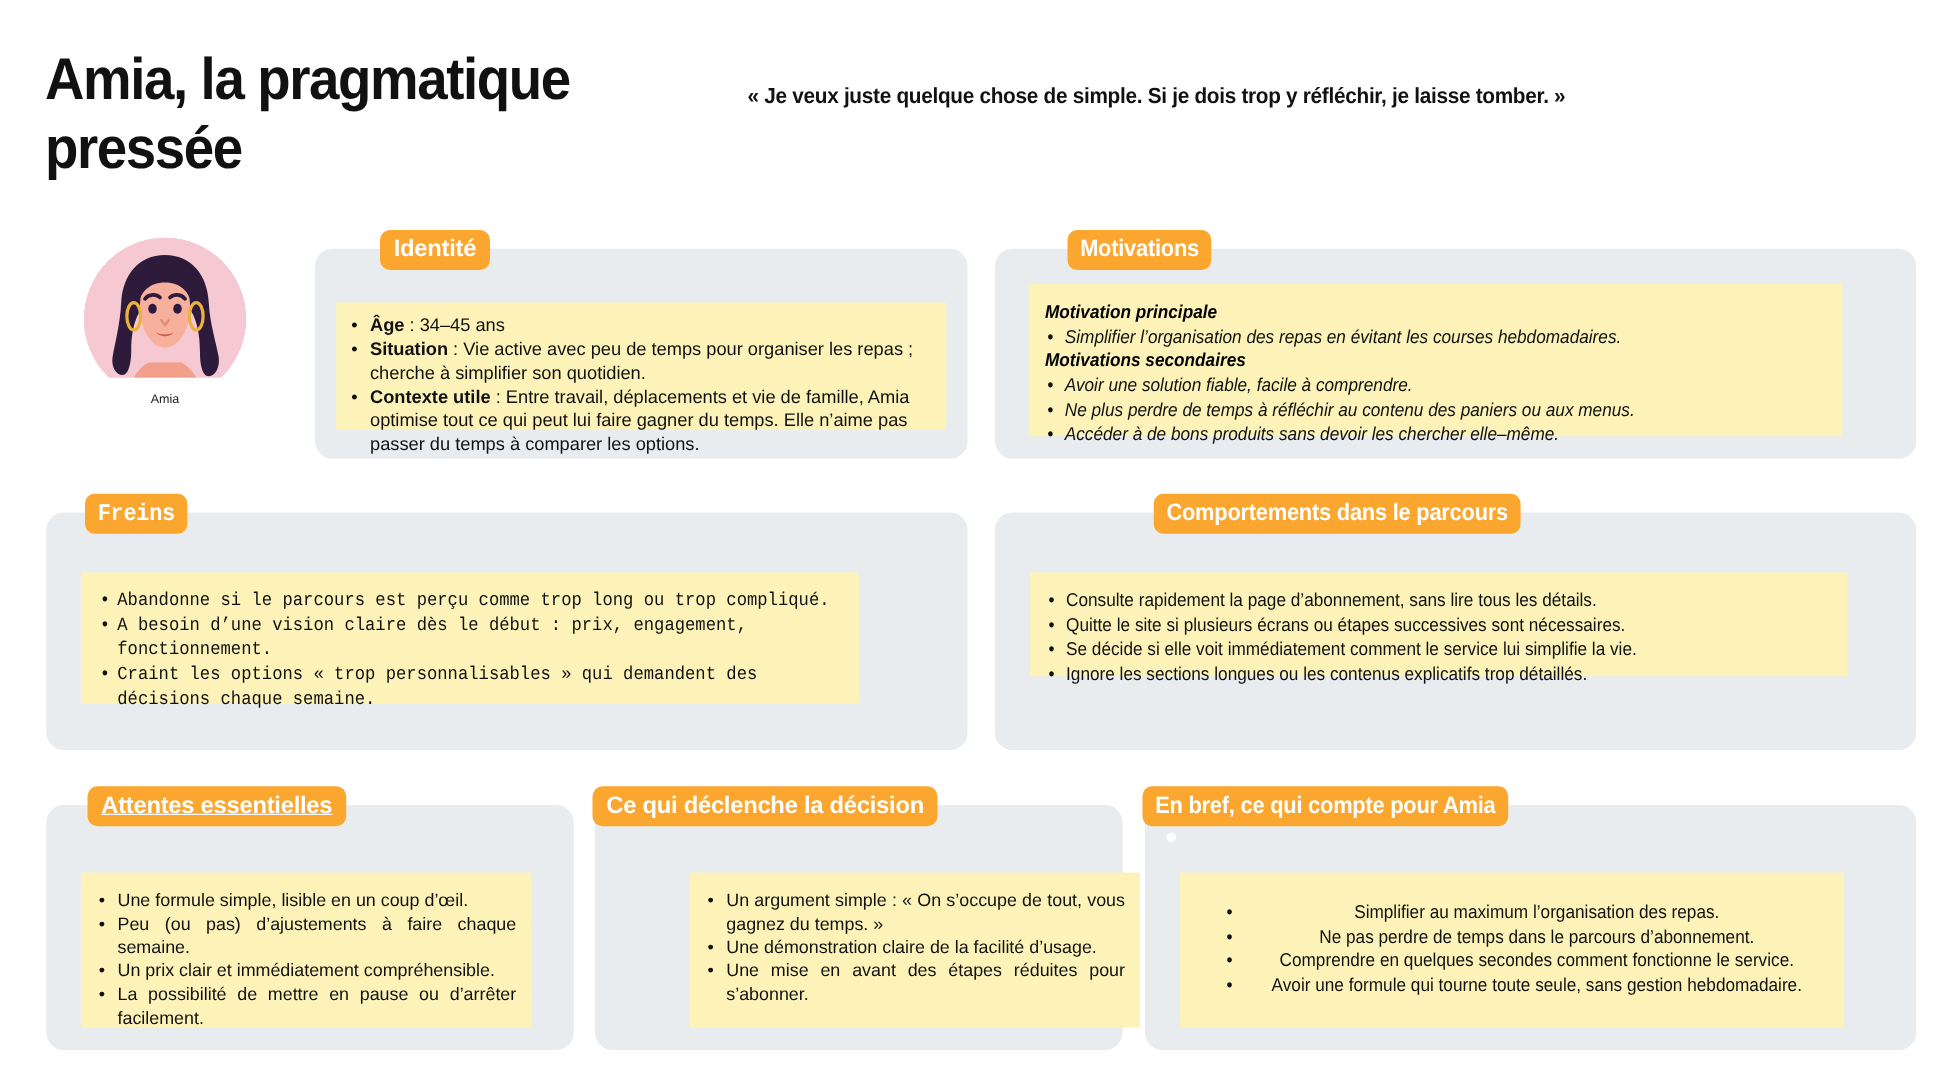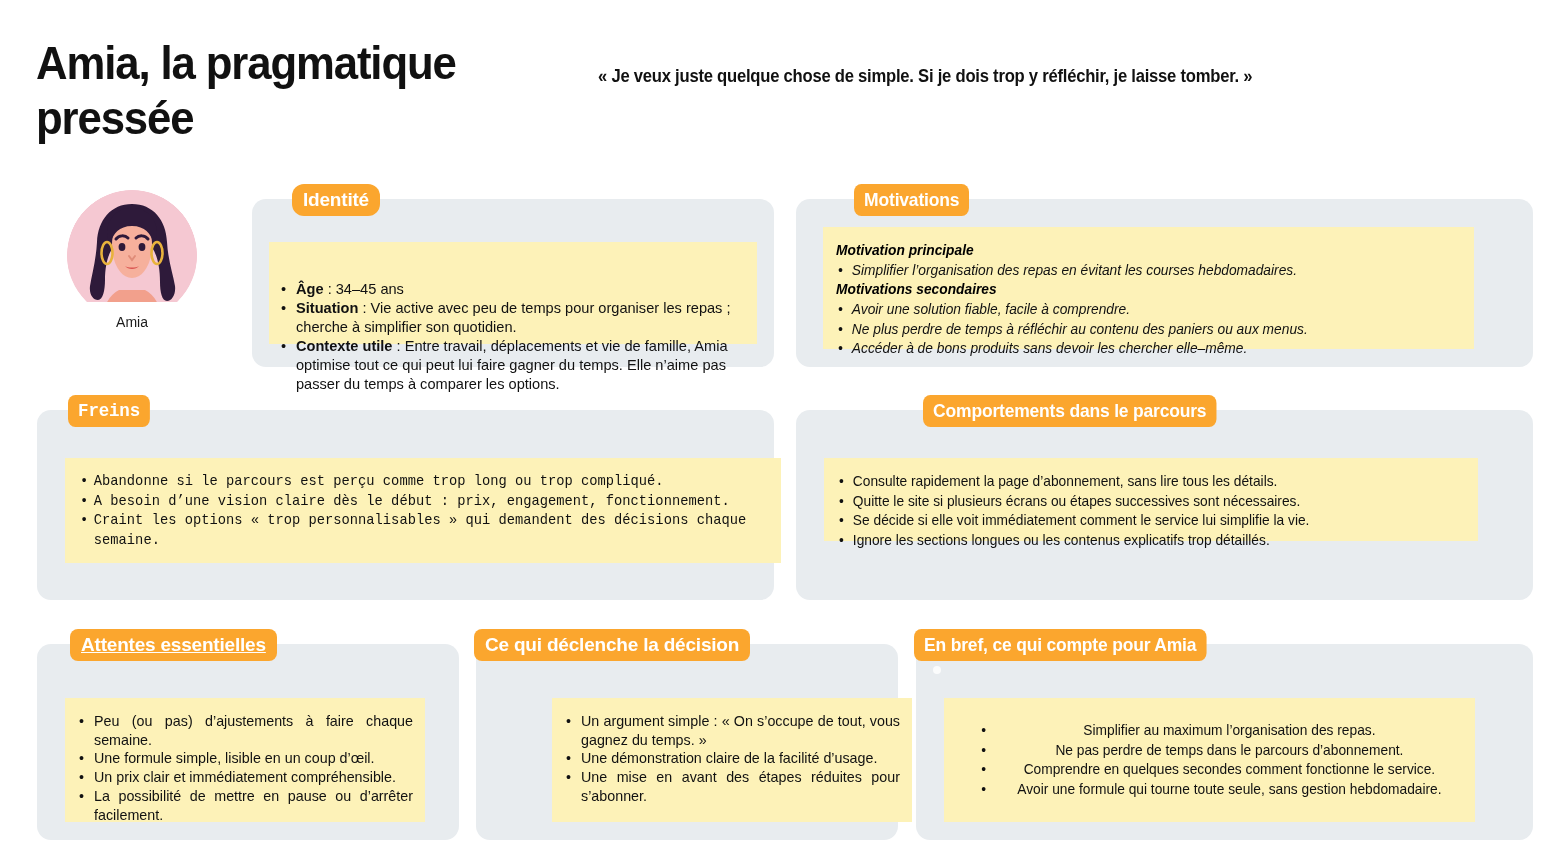--- a/index.html
+++ b/index.html
@@ -31,21 +31,21 @@
   .avatar {
     width: 130px; height: 112px; position: relative;
     border-radius: 65px 65px 0 0; overflow: hidden;
   }
   .avatar .circ {
     position: absolute; left: 0; top: 0; width: 130px; height: 130px;
     border-radius: 50%; background: #F5C8D2; overflow: hidden;
   }
   .avatar-label {
     margin-top: 12px; text-align: center;
-    font-size: 14px; color: #1b1b1b;
+    font-size: 10px; color: #1b1b1b;
   }
 
   
   .card {
     position: absolute;
     background: #E8ECEF;
     border-radius: 14px;
   }
   .badge {
     position: absolute;
@@ -71,21 +71,21 @@
     position: relative;
     padding-left: 17px;
     color: #111111;
   }
   .panel li::before {
     content: "\2022";
     position: absolute; left: 2px; top: 0;
     font-size: 1em; line-height: inherit;
   }
 
-  .t-std { font-size: 14.6px; line-height: 1.30; margin-top: 28px; }
+  .t-std { font-size: 14.6px; line-height: 1.30; }
   .t-cond { font-size: 14.8px; line-height: 1.33; transform: scaleX(0.93); transform-origin: left top; width: 107.5%; }
   .t-just { font-size: 14.3px; line-height: 1.31; text-align: justify; }
 
   .stray-bullet {
     position: absolute; left: 933px; top: 666px;
     width: 8px; height: 8px; border-radius: 50%;
     background: #fbfcfc; z-index: 4;
   }
   .hdr-strong { font-weight: bold; }
 </style>
@@ -115,21 +115,21 @@
           <path d="M58 76 C61 80 69 80 72 76 C69 78 61 78 58 76 Z" fill="#D9534F"></path>
           <ellipse cx="40" cy="63" rx="5.5" ry="11" fill="none" stroke="#E8B23C" stroke-width="2.6"></ellipse>
           <ellipse cx="90" cy="63" rx="5.5" ry="11" fill="none" stroke="#E8B23C" stroke-width="2.6"></ellipse>
         </svg>
       </div>
     </div>
     <div class="avatar-label">Amia</div>
   </div>
 
   <div class="card" style="left:252px; top:199px; width:522px; height:168px;">
-    <div class="badge" style="left:40px; top:-15px;border-radius:12px;">Identité</div>
+    <div class="badge" style="left:52px; top:-15px;">Identité</div>
     <div class="panel" style="left:17px; top:43px; width:488px; height:102px;">
       <ul class="t-std" style="padding:10px 12px 0 10px;">
         <li><span class="hdr-strong">Âge</span><span> : 34–45 ans</span></li>
         <li><span class="hdr-strong">Situation</span><span> : Vie active avec peu de temps pour organiser les repas ; cherche à simplifier son quotidien.</span></li>
         <li><span class="hdr-strong">Contexte utile</span><span> : Entre travail, déplacements et vie de famille, Amia optimise tout ce qui peut lui faire gagner du temps. Elle n’aime pas passer du temps à comparer les options.</span></li>
       </ul>
     </div>
   </div>
 
   <div class="card" style="left:796px; top:199px; width:737px; height:168px;">
@@ -145,21 +145,21 @@
           <li>Avoir une solution fiable, facile à comprendre.</li>
           <li>Ne plus perdre de temps à réfléchir au contenu des paniers ou aux menus.</li>
           <li>Accéder à de bons produits sans devoir les chercher elle–même.</li>
         </ul>
       </div>
     </div>
   </div>
 
   <div class="card" style="left:37px; top:410px; width:737px; height:190px;font-family:Liberation Mono, monospace;">
     <div class="badge cond" style="left:31px; top:-15px;">Freins</div>
-    <div class="panel" style="left:28px; top:48px; width:716px; height:105px;">
+    <div class="panel" style="left:28px; top:48px; width:622px; height:105px;">
       <ul class="t-cond" style="padding:14px 12px 0 14px;">
         <li>Abandonne si le parcours est perçu comme trop long ou trop compliqué.</li>
         <li>A besoin d’une vision claire dès le début : prix, engagement, fonctionnement.</li>
         <li>Craint les options « trop personnalisables » qui demandent des décisions chaque semaine.</li>
       </ul>
     </div>
   </div>
 
   <div class="card" style="left:796px; top:410px; width:737px; height:190px;">
     <div class="badge cond" style="left:127px; top:-15px;">Comportements dans le parcours</div>
@@ -170,22 +170,22 @@
         <li>Se décide si elle voit immédiatement comment le service lui simplifie la vie.</li>
         <li>Ignore les sections longues ou les contenus explicatifs trop détaillés.</li>
       </ul>
     </div>
   </div>
 
   <div class="card" style="left:37px; top:644px; width:422px; height:196px;">
     <div class="badge" style="left:33px; top:-15px;text-decoration:underline;">Attentes essentielles</div>
     <div class="panel" style="left:28px; top:54px; width:360px; height:124px;">
       <ul class="t-just" style="padding:14px 12px 0 12px;">
+        <li>Une formule simple, lisible en un coup d’œil.</li>
         <li>Peu (ou pas) d’ajustements à faire chaque semaine.</li>
-        <li>Une formule simple, lisible en un coup d’œil.</li>
         <li>Un prix clair et immédiatement compréhensible.</li>
         <li>La possibilité de mettre en pause ou d’arrêter facilement.</li>
       </ul>
     </div>
   </div>
 
   <div class="card" style="left:476px; top:644px; width:422px; height:196px;">
     <div class="badge" style="left:-2px; top:-15px;">Ce qui déclenche la décision</div>
     <div class="panel" style="left:28px; top:54px; width:360px; height:124px;margin-left:48px;">
       <ul class="t-just" style="padding:14px 12px 0 12px;">

